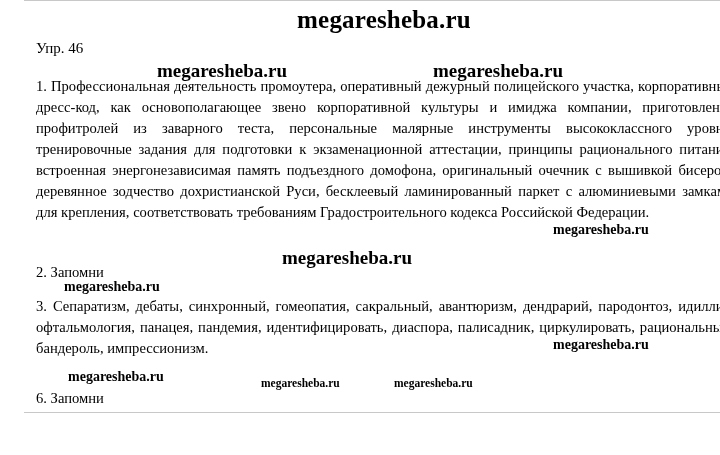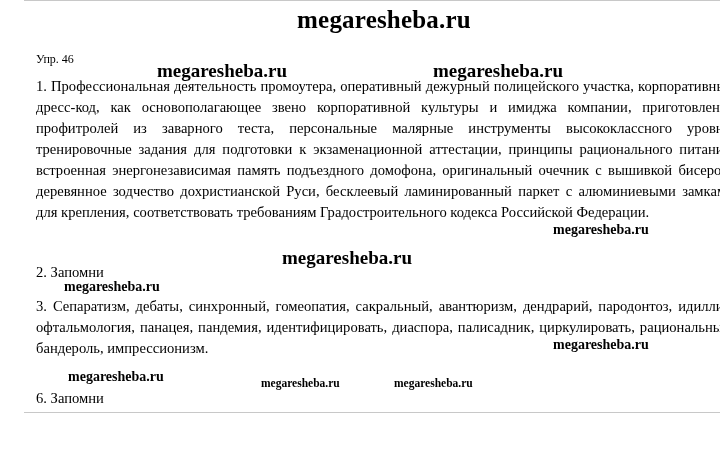--- a/index.html
+++ b/index.html
@@ -38,23 +38,23 @@
     left: 0;
     width: 720px;
     text-align: center;
     font-family: "Liberation Serif", serif;
     font-size: 25px;
     font-weight: bold;
     color: #000000;
   }
   .exercise-label {
     position: absolute;
-    top: 52px;
+    top: 40px;
     left: 12px;
-    font-size: 12px;
+    font-size: 15px;
   }
   .body-block {
     position: absolute;
     left: 12px;
     width: 698px;
     font-size: 14.6px;
     line-height: 21px;
     text-align: justify;
     text-justify: inter-word;
   }

